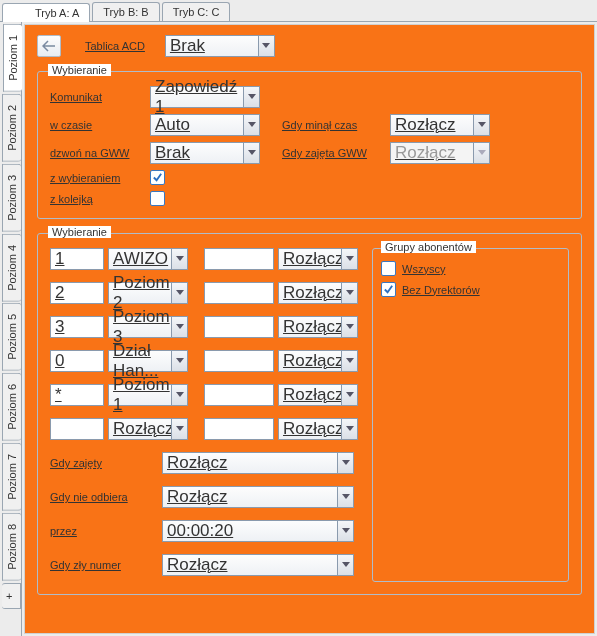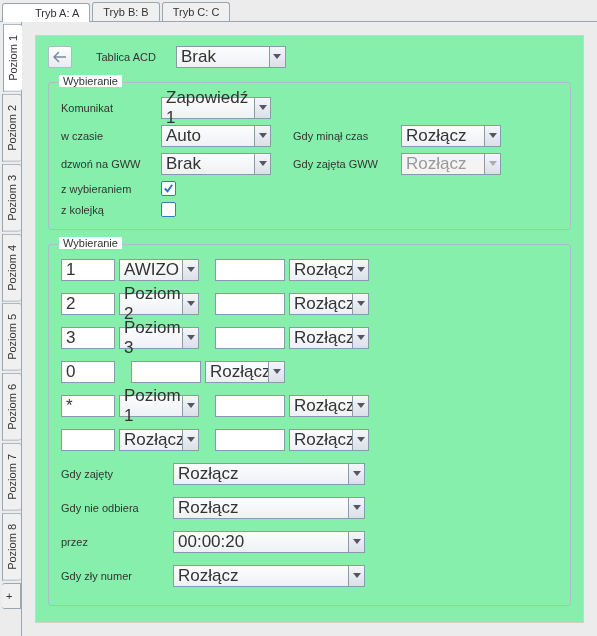--- a/index.html
+++ b/index.html
@@ -62,25 +62,26 @@
     position: relative;
     left: 1px;
   }
   .vtab.plus {
     writing-mode: horizontal-tb;
     transform: none;
     padding: 6px 4px;
   }
   .content {
     flex: 1;
-    background: #86efac;
+    background: #f97316;
     padding: 10px 12px;
     overflow: auto;
     border: 1px solid #d0d0d0;
-    margin: 13px;
+    margin: 2px;
+    text-decoration: underline;
   }
   .row {
     display: flex;
     align-items: center;
     margin-bottom: 6px;
     gap: 8px;
   }
   .select, .input {
     border: 1px solid #8a9aad;
     background: linear-gradient(#fdfdfd, #eef1f5);
@@ -352,20 +353,28 @@
                 <span>Rozłącz</span>
                 <span class="arrow">
                   <svg viewBox="0 0 8 6">
                     <path d="M0 0 L4 5 L8 0" fill="#556"></path>
                   </svg>
                 </span>
               </span>
             </div>
             <div class="wyb-row">
               <span class="input" style="width:54px">0</span>
+              <span class="select" style="width:80px">
+                <span>Dział Han...</span>
+                <span class="arrow">
+                  <svg viewBox="0 0 8 6">
+                    <path d="M0 0 L4 5 L8 0" fill="#556"></path>
+                  </svg>
+                </span>
+              </span>
               <span style="width:8px"></span>
               <span class="input" style="width:70px"></span>
               <span class="select" style="width:80px">
                 <span>Rozłącz</span>
                 <span class="arrow">
                   <svg viewBox="0 0 8 6">
                     <path d="M0 0 L4 5 L8 0" fill="#556"></path>
                   </svg>
                 </span>
               </span>
@@ -451,17 +460,34 @@
                 <span>Rozłącz</span>
                 <span class="arrow">
                   <svg viewBox="0 0 8 6">
                     <path d="M0 0 L4 5 L8 0" fill="#556"></path>
                   </svg>
                 </span>
               </span>
             </div>
           </div>
 
+        <div class="grp-abon">
+          <span class="legend">Grupy abonentów</span>
+          <div class="cb-row">
+            <span class="checkbox">
+              
+            </span>
+            <span>Wszyscy</span>
+          </div>
+          <div class="cb-row">
+            <span class="checkbox checked">
+              <svg viewBox="0 0 12 12">
+                  <path class="tick" d="M2 6 L5 9 L10 2"></path>
+                </svg>
+            </span>
+            <span>Bez Dyrektorów</span>
+          </div>
+        </div>
       </div>
     </div>
 
   </div>
 </div>
 
 </body></html>

